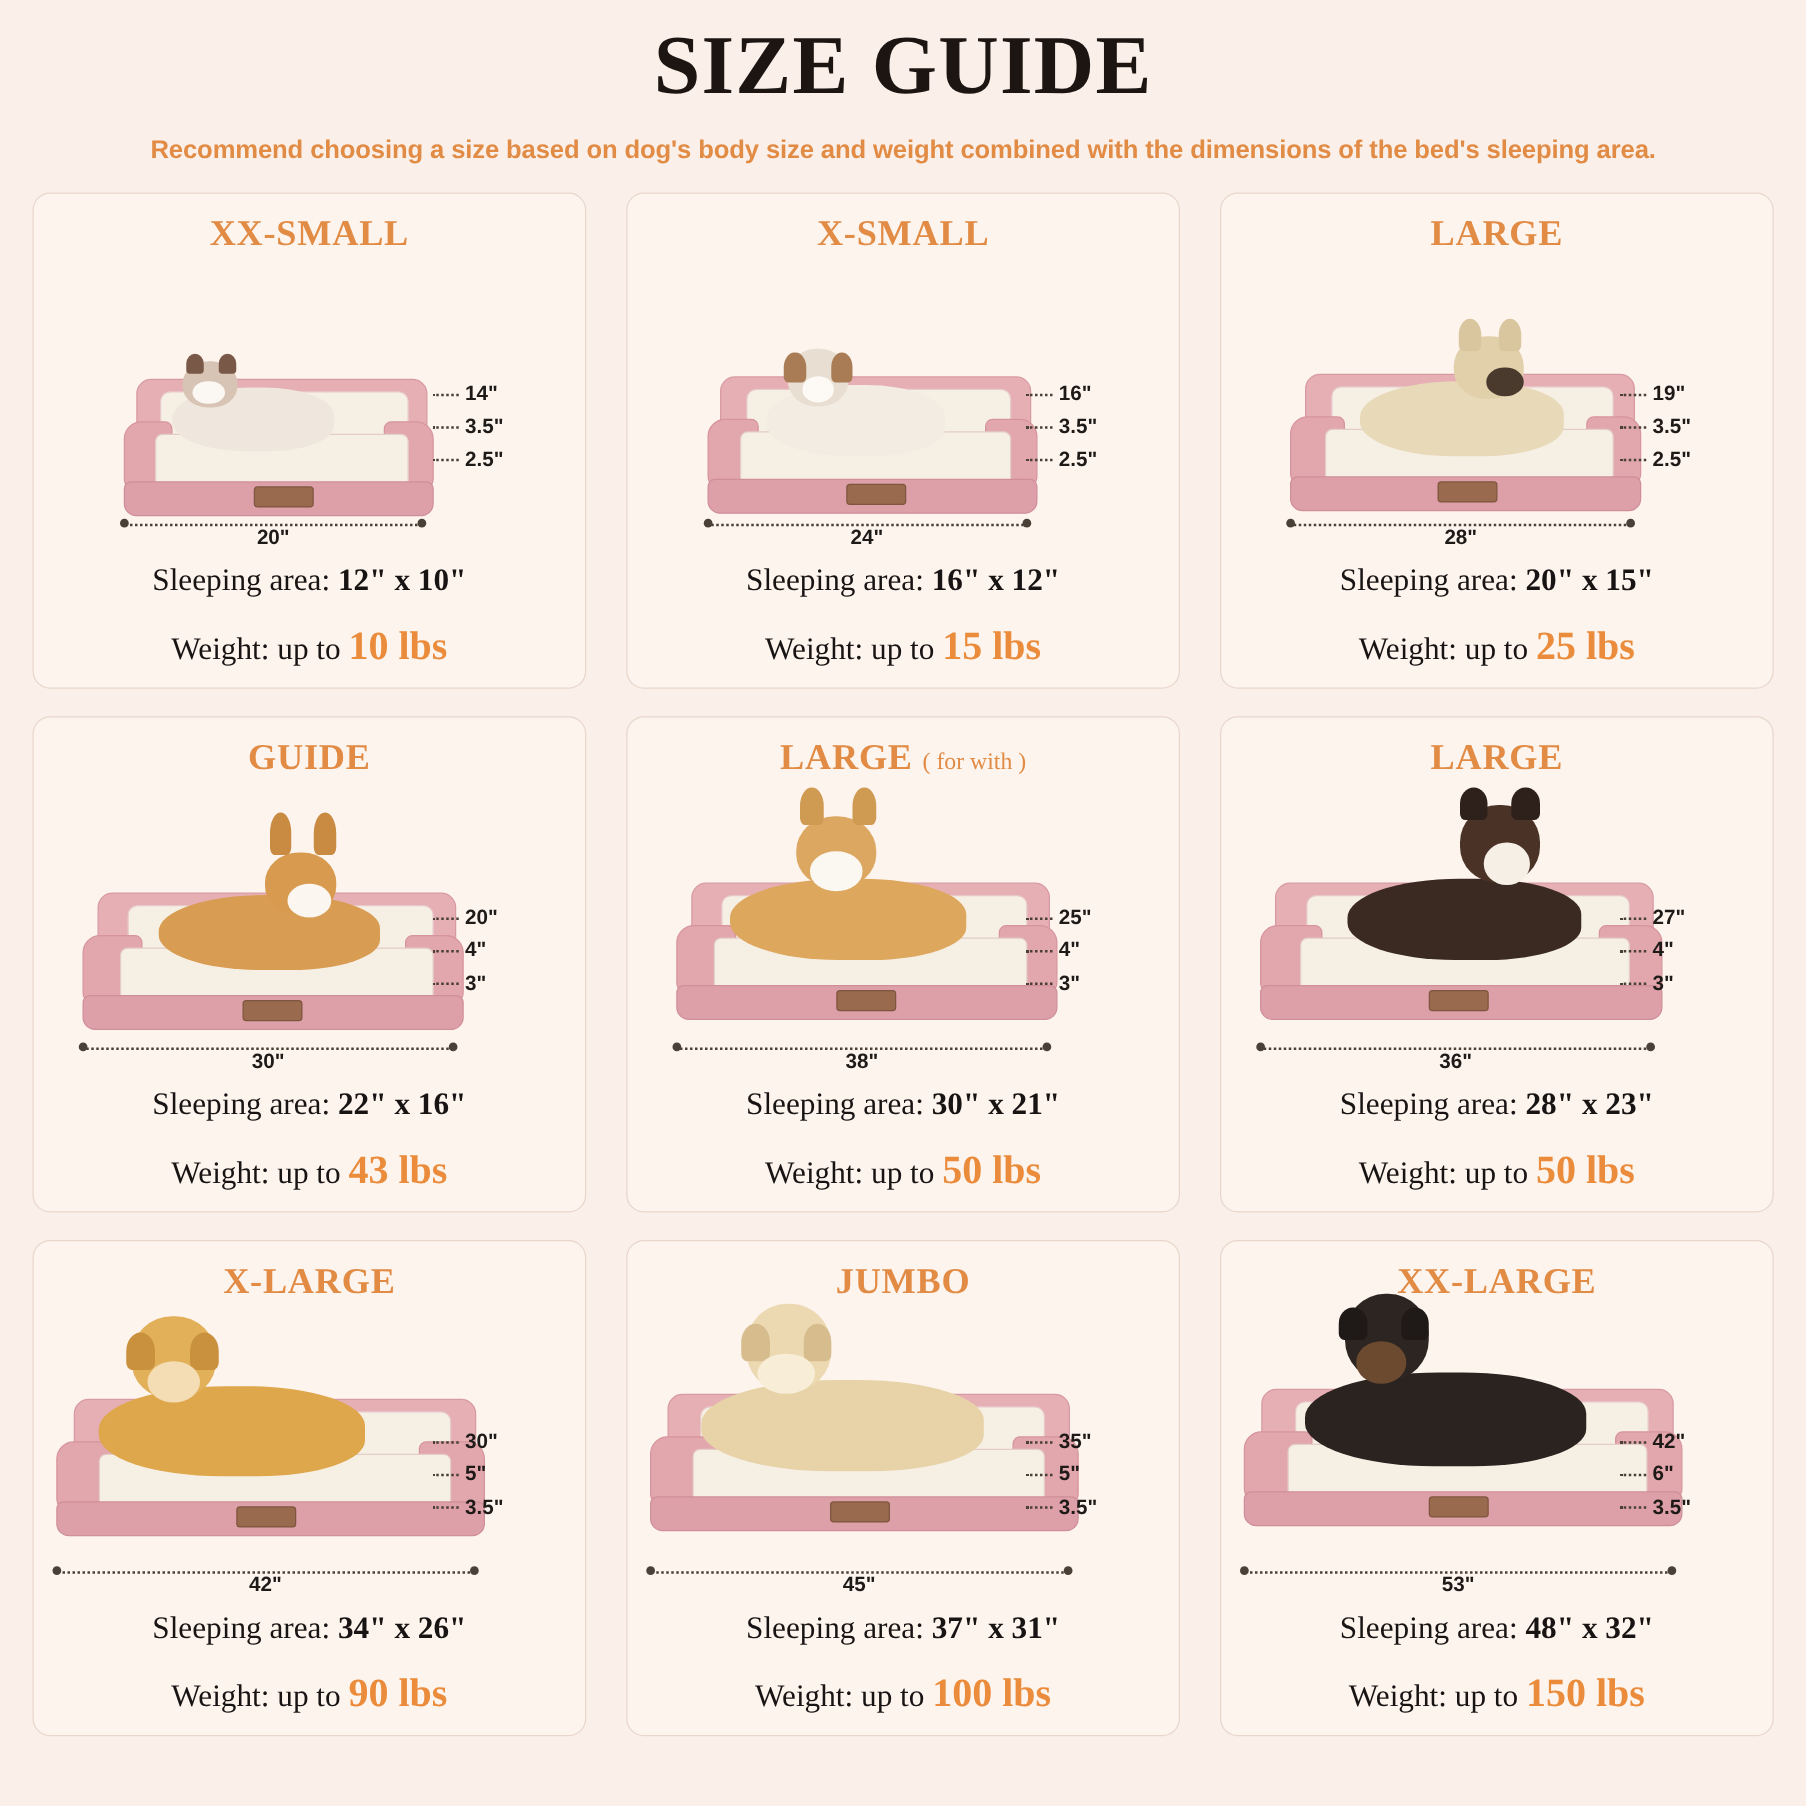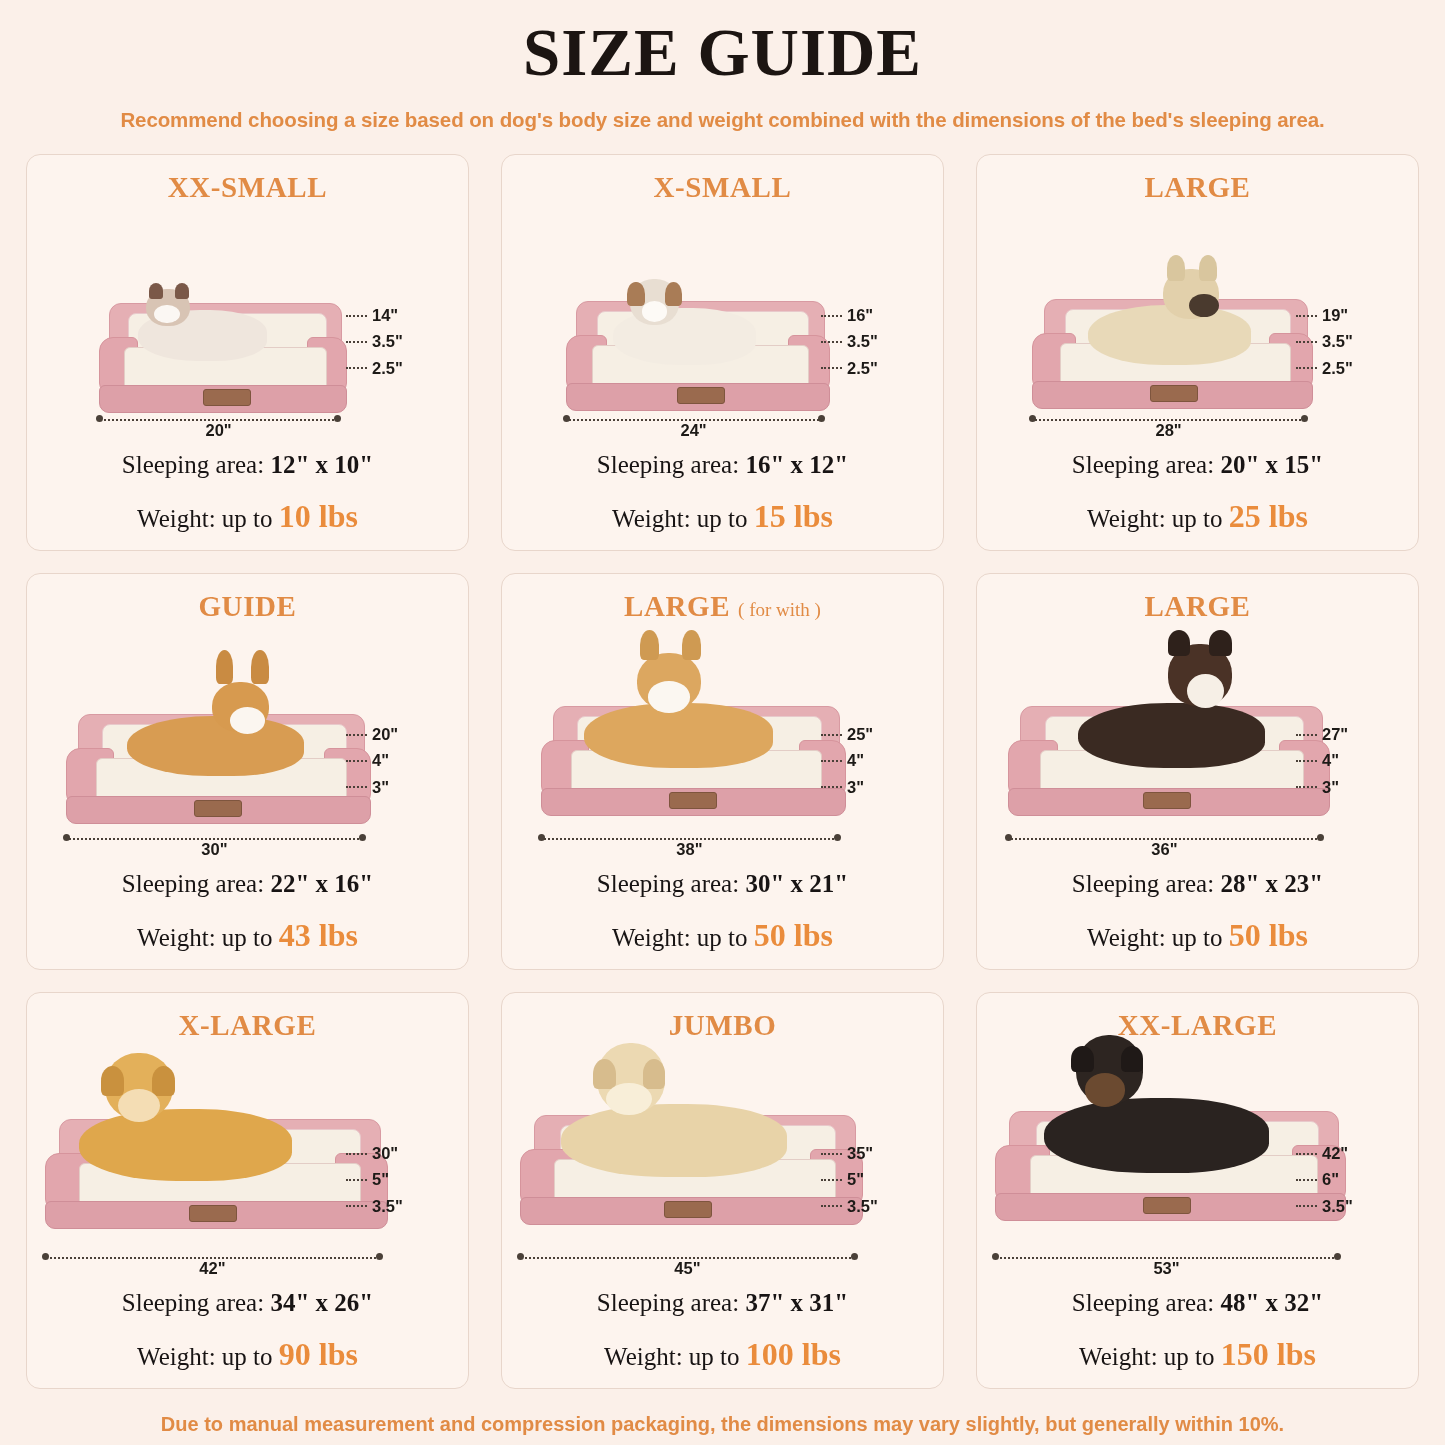--- a/index.html
+++ b/index.html
@@ -620,15 +620,14 @@
         </div>
       </div>
       <div class="specs">
         <div class="sleep"><span>Sleeping area: </span><b>48" x 32"</b></div>
         <div class="weight"><span>Weight:  up to </span><span class="lbs">150 lbs</span></div>
       </div>
     </div>
 
   </div>
 
-  <div class="footer">Due to manual measurement and compression packaging, the dimensions may vary slightly, but generally within 10%.</div>
 
 </div>
 
 </body></html>

